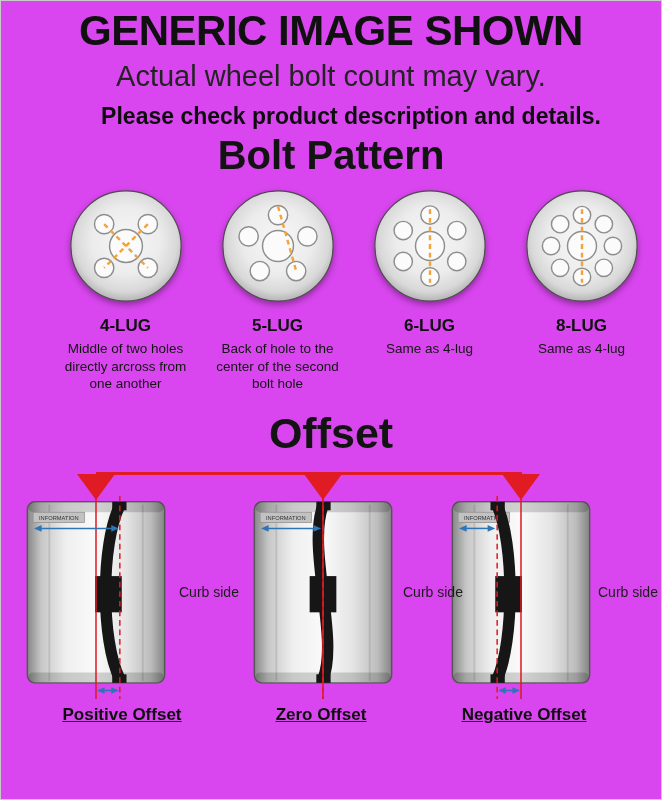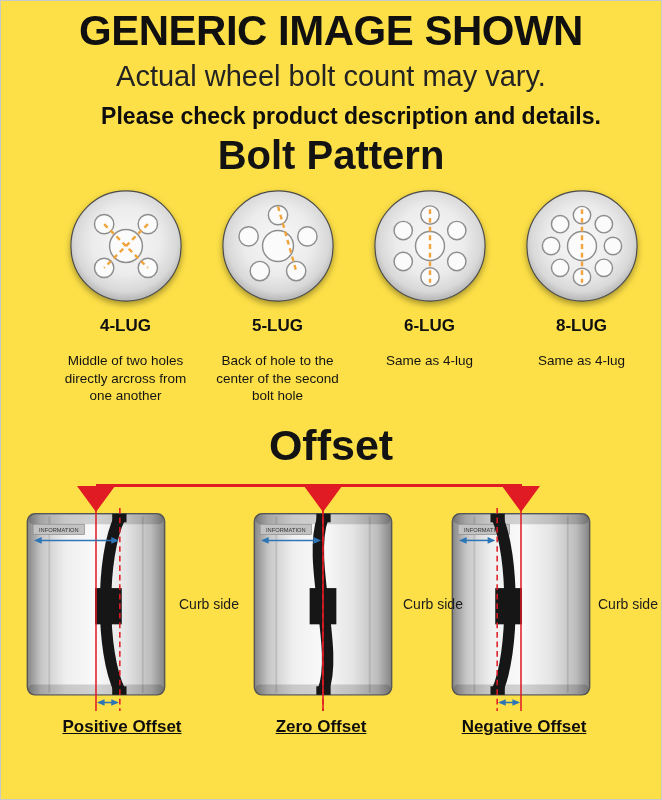--- a/index.html
+++ b/index.html
@@ -1,29 +1,29 @@
 <!DOCTYPE html>
 <html><head>
 <meta charset="utf-8">
 <style>
   html,body { margin:0; padding:0; background:#ffffff; }
   .page {
     position:relative; width:662px; height:800px; overflow:hidden;
-    background:#fde047; border:1px solid #c9c9c9; box-sizing:border-box;
+    background:#d946ef; border:1px solid #c9c9c9; box-sizing:border-box;
     font-family:"Liberation Sans", sans-serif; color:#111;
   }
   .title { text-align:center; font-size:42px; font-weight:900; letter-spacing:-0.5px; margin-top:6px; color:#101010; }
   .subtitle { text-align:center; font-size:29px; font-weight:400; margin-top:5px; color:#232323; }
   .note { text-align:center; font-size:23px; font-weight:700; margin-top:10px; color:#0e0e0e;padding-left:40px; }
   .bolt-title { text-align:center; font-size:40px; font-weight:900; margin-top:3px; color:#131313; }
   .lug-row { display:flex; justify-content:center; gap:10px; margin-top:10px;padding-left:45px; }
   .lug { width:142px; text-align:center; }
   .lug svg { filter: drop-shadow(0 3px 3px rgba(0,0,0,0.35)); }
   .lug-name { font-size:17px; font-weight:700; margin-top:8px; color:#101010; }
-  .lug-desc { font-size:13.5px; line-height:1.3; margin-top:16px; color:#141414; padding:0 8px; }
+  .lug-desc { font-size:13.5px; line-height:1.3; margin-top:4px; color:#141414; padding:0 8px; }
   .offset-title { text-align:center; font-size:43px; font-weight:900; margin-top:16px; color:#131313; }
   .centerline-label { text-align:center; font-size:21px; font-weight:600; margin-top:1px; color:#151515; }
   .figure { position:relative; height:282px; }
   .red-line { position:absolute; left:95px; top:14px; width:426px; height:3px; background:#e01b24; }
   .tri { position:absolute; top:16px; width:0; height:0;
          border-left:19px solid transparent; border-right:19px solid transparent;
          border-top:26px solid #e01b24; }
   .tri1 { left:76px; } .tri2 { left:303px; } .tri3 { left:501px; }
   .barrel { position:absolute; top:38px; width:146px; height:205px; }
   .b1 { left:22px; } .b2 { left:249px; } .b3 { left:447px; }

